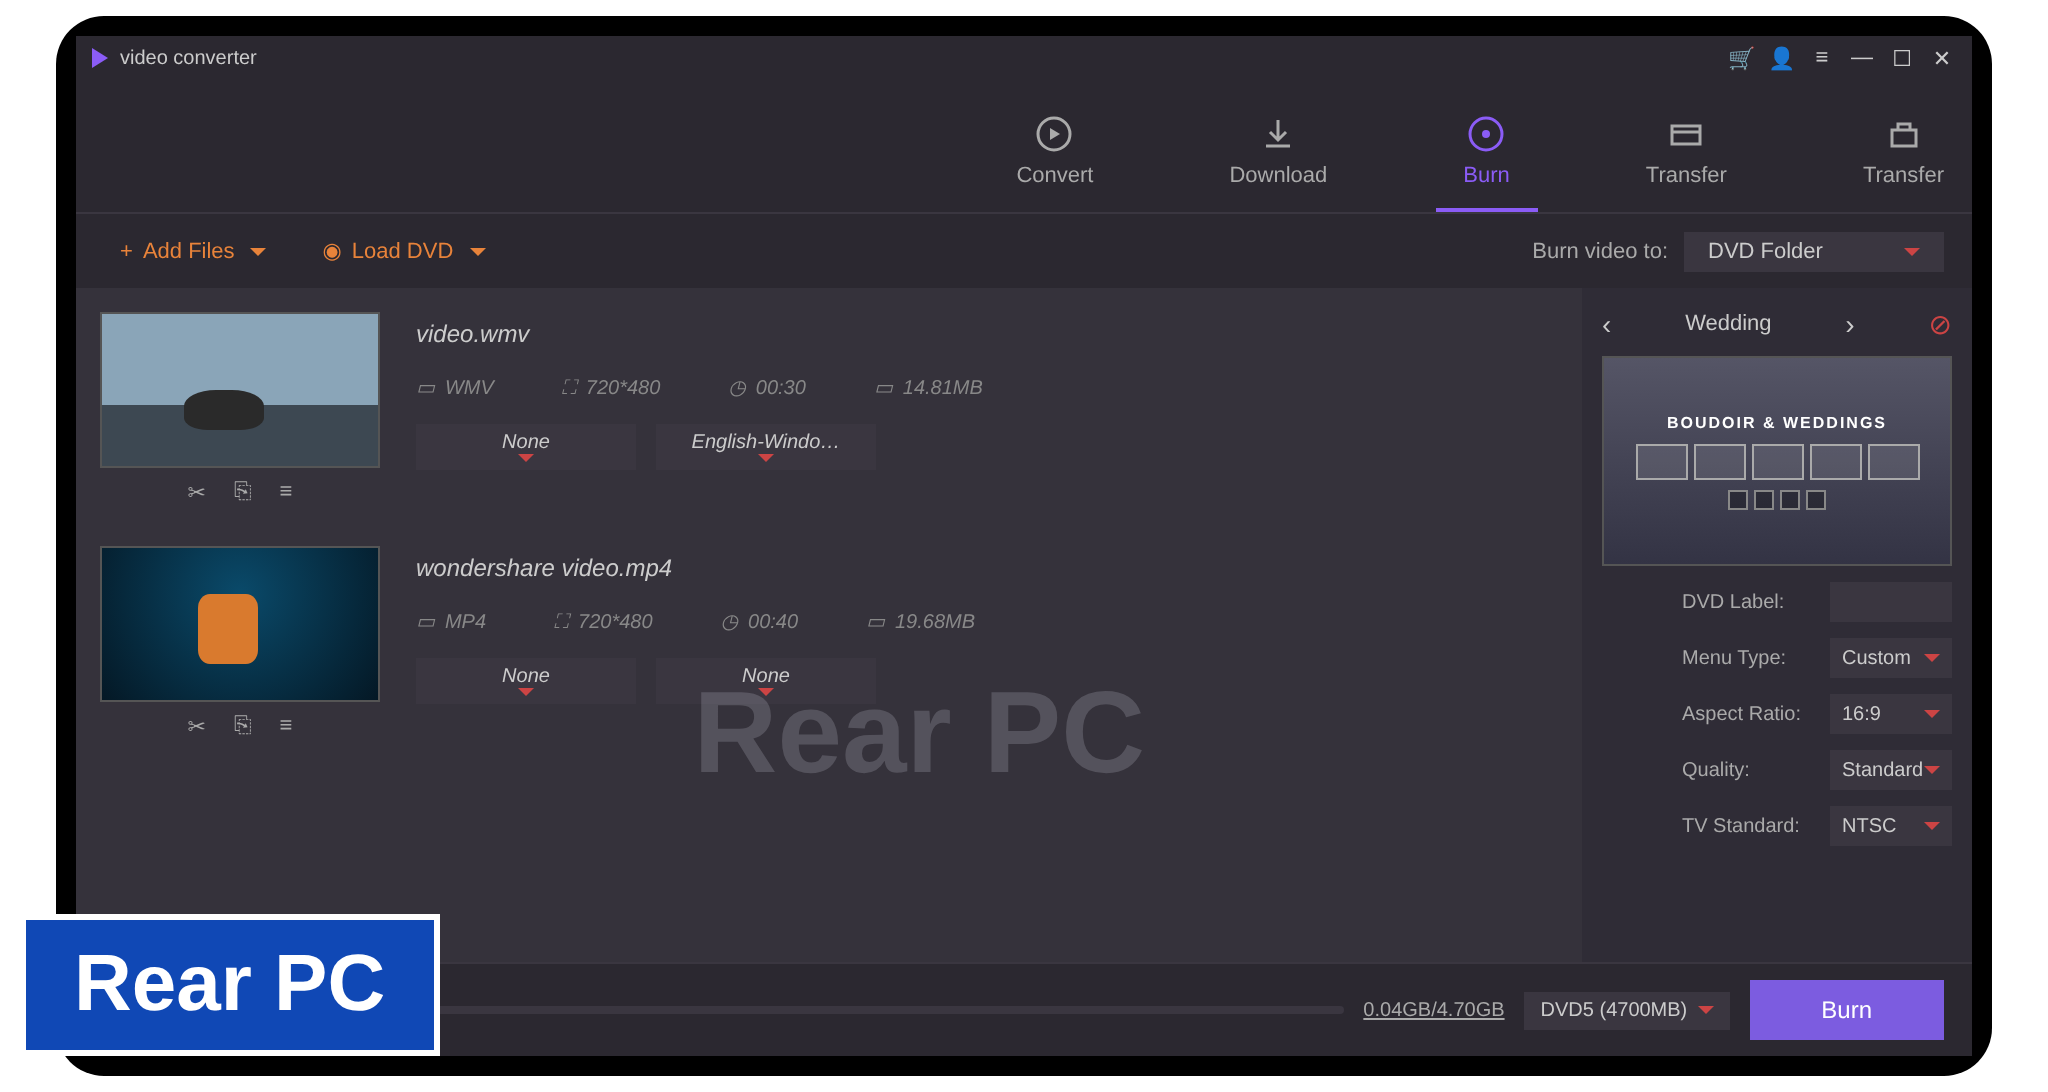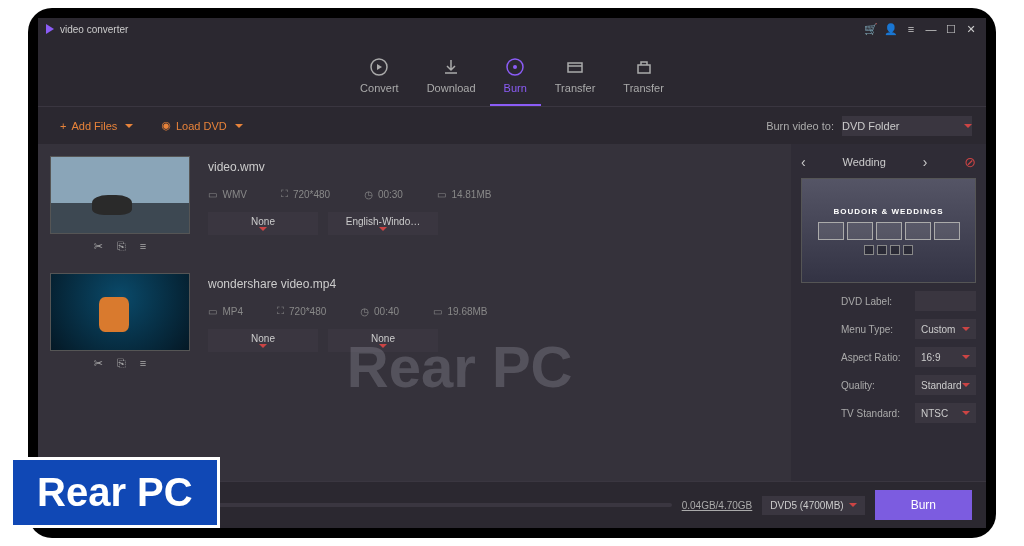--- a/index.html
+++ b/index.html
@@ -4,42 +4,42 @@
 <style>
 * { margin: 0; padding: 0; box-sizing: border-box; font-family: Arial, sans-serif; }
 body { background: #fff; width: 1024px; height: 546px; overflow: hidden; position: relative; }
 .device-frame { position: absolute; top: 8px; left: 28px; right: 28px; bottom: 8px; background: #000; border-radius: 24px; padding: 10px; }
 .app { background: #2b2830; width: 100%; height: 100%; border-radius: 4px; display: flex; flex-direction: column; color: #aaa; font-size: 11px; }
 .titlebar { display: flex; align-items: center; height: 22px; padding: 0 8px; background: #2b2830; }
 .logo-tri { width: 0; height: 0; border-top: 5px solid transparent; border-bottom: 5px solid transparent; border-left: 8px solid #8b5cf6; margin-right: 6px; }
 .title-text { color: #ccc; font-size: 10px; flex: 1; }
 .winctrl { display: flex; gap: 6px; align-items: center; }
 .winctrl span { width: 14px; height: 14px; display: inline-flex; align-items: center; justify-content: center; color: #ccc; font-size: 11px; cursor: pointer; }
-.navtabs { display: flex; justify-content: center; padding: 10px 0 0; background: #2b2830; }
+.navtabs { display: flex; justify-content: flex-end; gap: 40px; padding: 10px 0 0; background: #2b2830; }
 .navtab { display: flex; flex-direction: column; align-items: center; gap: 4px; padding: 6px 14px 10px; cursor: pointer; color: #aaa; font-size: 11px; border-bottom: 2px solid transparent; }
 .navtab.active { color: #8b5cf6; border-bottom-color: #8b5cf6; }
 .navtab .ic { width: 22px; height: 22px; display: flex; align-items: center; justify-content: center; }
 .toolbar { display: flex; align-items: center; padding: 8px 14px; background: #2b2830; border-top: 1px solid #3a3640; }
 .tbtn { display: flex; align-items: center; gap: 5px; padding: 4px 8px; cursor: pointer; color: #e8833a; font-size: 11px; margin-right: 12px; }
 .tbtn.orange { color: #e8833a; }
 .caret { width: 0; height: 0; border-left: 4px solid transparent; border-right: 4px solid transparent; border-top: 4px solid #e8833a; margin-left: 3px; }
 .spacer { flex: 1; }
 .burnto-label { color: #aaa; font-size: 11px; margin-right: 8px; }
-.select { background: #3a3640; border: none; color: #ccc; padding: 4px 0; font-size: 11px; width: 130px; display: flex; align-items: center; justify-content: space-between; cursor: pointer; }
+.select { background: #3a3640; border: none; color: #ccc; padding: 4px 12px; font-size: 11px; width: 130px; display: flex; align-items: center; justify-content: space-between; cursor: pointer; }
 .caret-red { width: 0; height: 0; border-left: 4px solid transparent; border-right: 4px solid transparent; border-top: 4px solid #c44; }
 .body { flex: 1; display: flex; background: #35323b; overflow: hidden; }
 .main { flex: 1; padding: 12px; overflow: auto; position: relative; }
 .item { display: flex; gap: 18px; margin-bottom: 14px; }
 .thumbcol { width: 140px; }
 .thumb { width: 140px; height: 78px; background: #4a5568; border: 1px solid #555; position: relative; }
 .thumb1 { background: linear-gradient(#8aa5b8 0%, #8aa5b8 60%, #3d4852 60%, #3d4852 100%); }
 .thumb2 { background: radial-gradient(circle at 50% 30%, #0a4a6a, #041825); }
 .thumbtools { display: flex; gap: 14px; padding: 6px 0; justify-content: center; }
 .thumbtools span { color: #aaa; cursor: pointer; }
-.meta { flex: 1; }
+.meta { flex: 1; font-style: italic; }
 .fname { color: #ccc; font-size: 12px; margin-bottom: 14px; margin-top: 4px; }
 .metarow { display: flex; gap: 34px; color: #888; font-size: 10px; margin-bottom: 12px; align-items: center; }
 .metaitem { display: flex; align-items: center; gap: 5px; }
 .selrow { display: flex; gap: 10px; }
 .smallsel { background: #3a3640; color: #ccc; padding: 4px 8px; font-size: 10px; width: 110px; display: flex; align-items: center; justify-content: space-between; cursor: pointer; flex-direction: column; }
 .side { width: 195px; background: #2f2c36; padding: 10px; display: flex; flex-direction: column; gap: 8px; }
 .themehdr { display: flex; align-items: center; justify-content: space-between; color: #ccc; font-size: 11px; }
 .themehdr .nav { cursor: pointer; font-size: 14px; }
 .preview { height: 105px; background: linear-gradient(#556, #334); border: 1px solid #555; position: relative; display: flex; flex-direction: column; align-items: center; justify-content: center; }
 .preview-title { font-size: 8px; color: #fff; letter-spacing: 1px; margin-bottom: 6px; font-weight: bold; }

